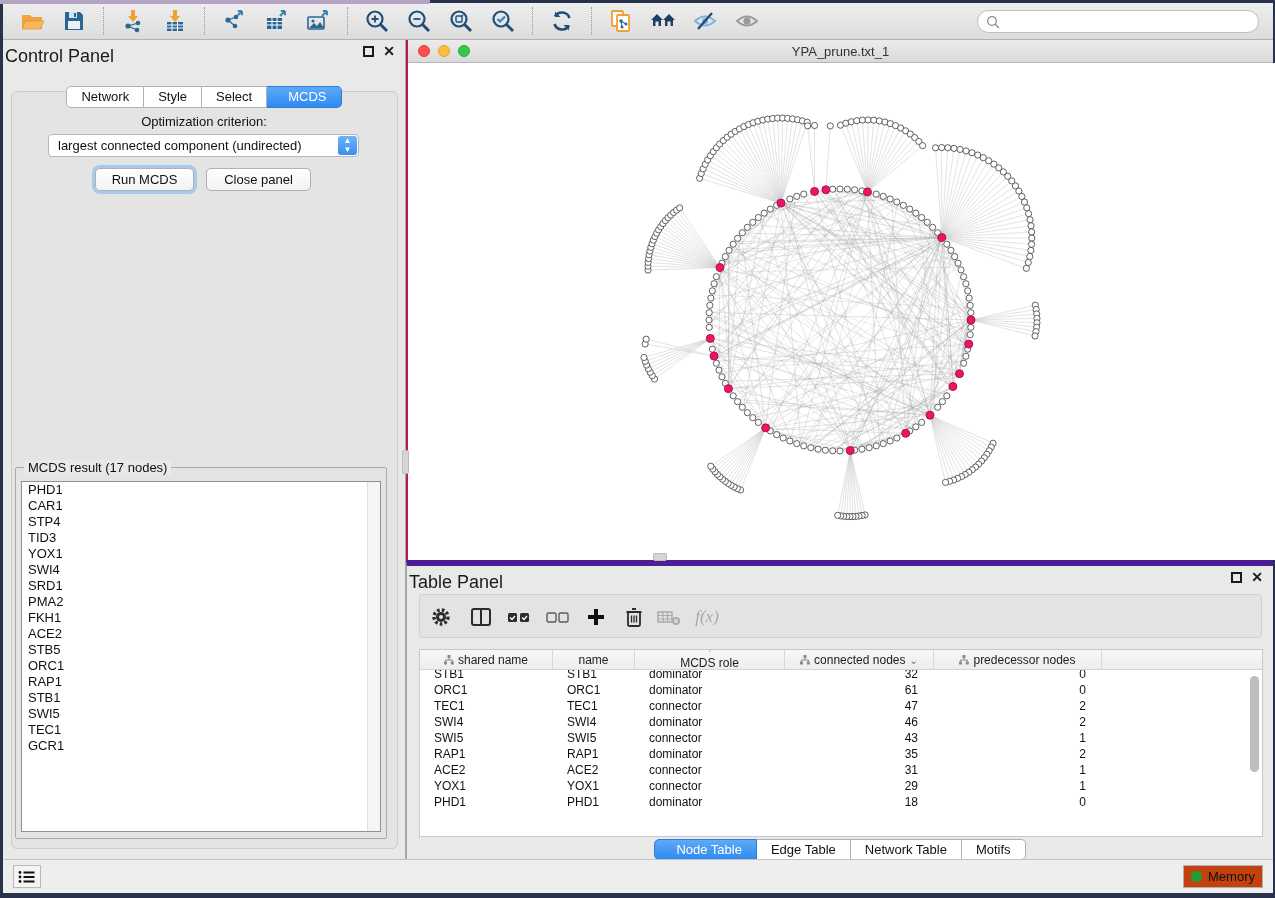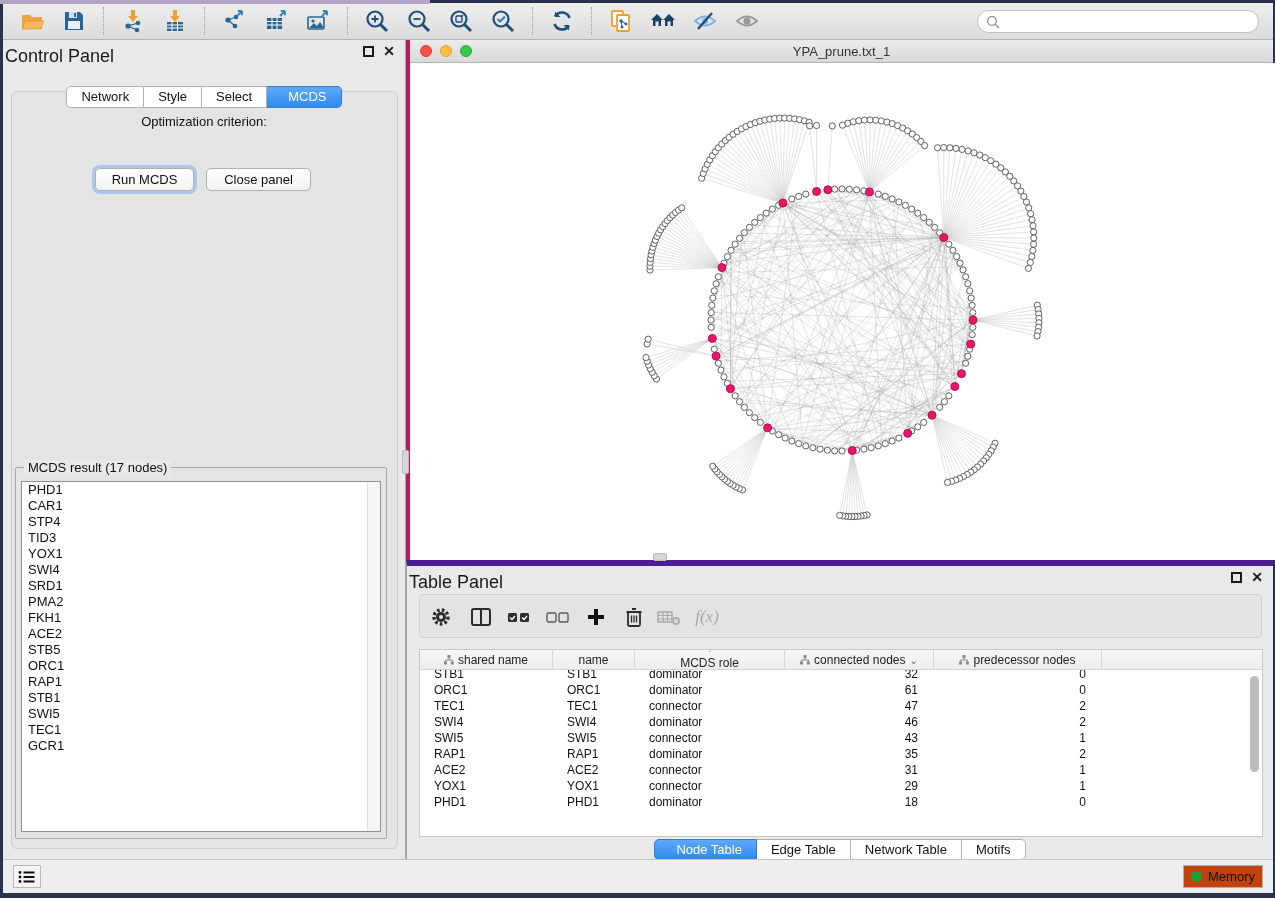--- a/index.html
+++ b/index.html
@@ -57,21 +57,21 @@
   .mcds-item { font-size:13px; color:#111; line-height:16px; padding-left:6px; }
 
   
   .v-splitter { position:absolute; left:399px; top:447px; width:7px; height:24px; background:#d6d6d6;
     border:1px solid #bbb; border-radius:2px; z-index:4; }
   .h-splitter { position:absolute; left:650px; top:550px; width:14px; height:8px; background:#d6d6d6;
     border:1px solid #bbb; border-radius:2px; z-index:4; }
 
   
   .net-window { position:absolute; left:403px; top:37px; width:867px; height:520px;
-    border-left:4px solid #be185d; background:#0f172a; }
+    border-left:2px solid #be185d; background:#0f172a; }
   .net-titlebar { position:absolute; left:0; top:0; width:100%; height:23px;
     background:linear-gradient(#ececec,#d9d9d9); border-bottom:1px solid #b4b4b4; }
   .traffic { position:absolute; left:10px; top:5px; display:flex; gap:8px; }
   .traffic span { width:12px; height:12px; border-radius:50%; display:inline-block; }
   .t-red { background:#fb5049; border:1px solid #e23b35; }
   .t-yellow { background:#fdbe3f; border:1px solid #e0a32e; }
   .t-green { background:#35c94c; border:1px solid #27ab3c; }
   .net-title { position:absolute; left:0; top:4px; width:100%; text-align:center; font-size:13px; color:#333; }
   .net-canvas { position:absolute; left:0; top:23px; width:867px; height:497px; background:#fff; }
 
@@ -260,20 +260,24 @@
       </span>
     </div>
     <div class="cp-inner"></div>
     <div class="cp-tabs">
       <button class="cp-tab">Network</button>
       <button class="cp-tab">Style</button>
       <button class="cp-tab">Select</button>
       <button class="cp-tab active">MCDS</button>
     </div>
     <div class="opt-label">Optimization criterion:</div>
+    <div class="criterion">
+      <span class="val">largest connected component (undirected)</span>
+      <span class="stepper">▲<br>▼</span>
+    </div>
     <button class="btn" id="runBtn">Run MCDS</button>
     <button class="btn" id="closeBtn">Close panel</button>
     <div class="groupbox">
       <span class="groupbox-legend">MCDS result (17 nodes)</span>
       <div class="mcds-list">
         <div class="mcds-scroll"></div>
       <div class="mcds-item">PHD1</div>
           <div class="mcds-item">CAR1</div>
           <div class="mcds-item">STP4</div>
           <div class="mcds-item">TID3</div>

